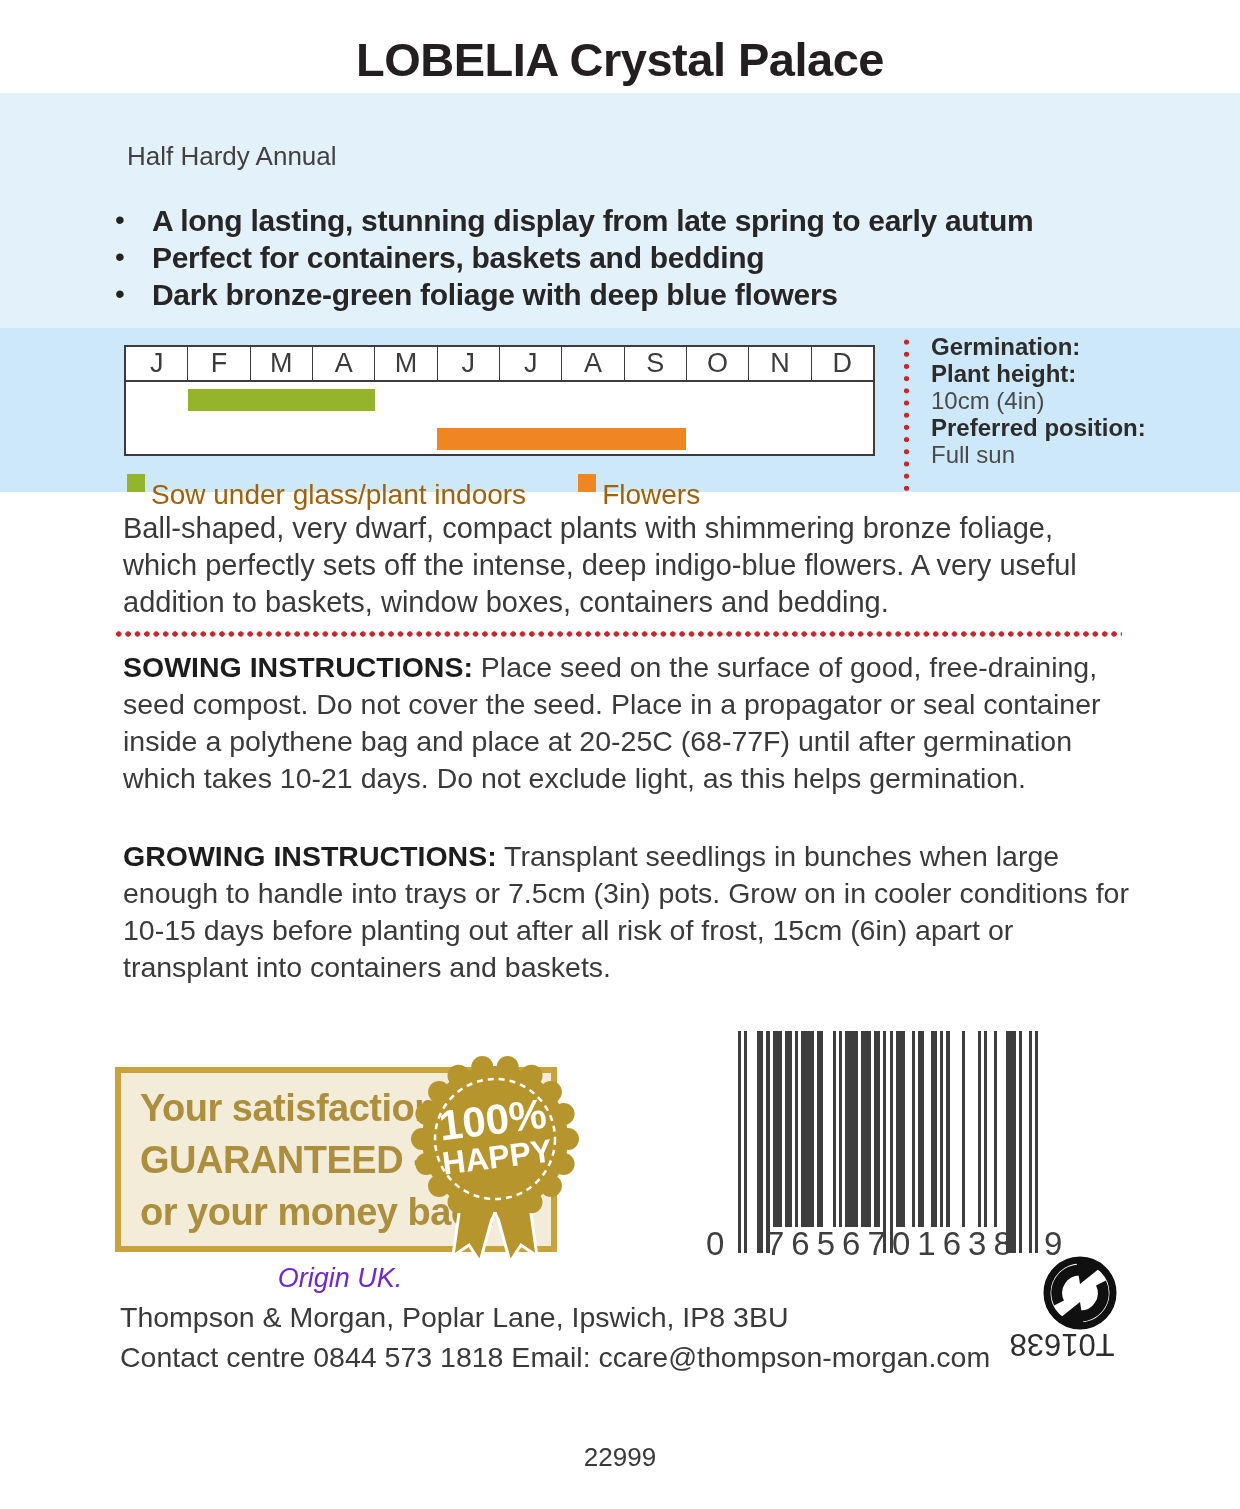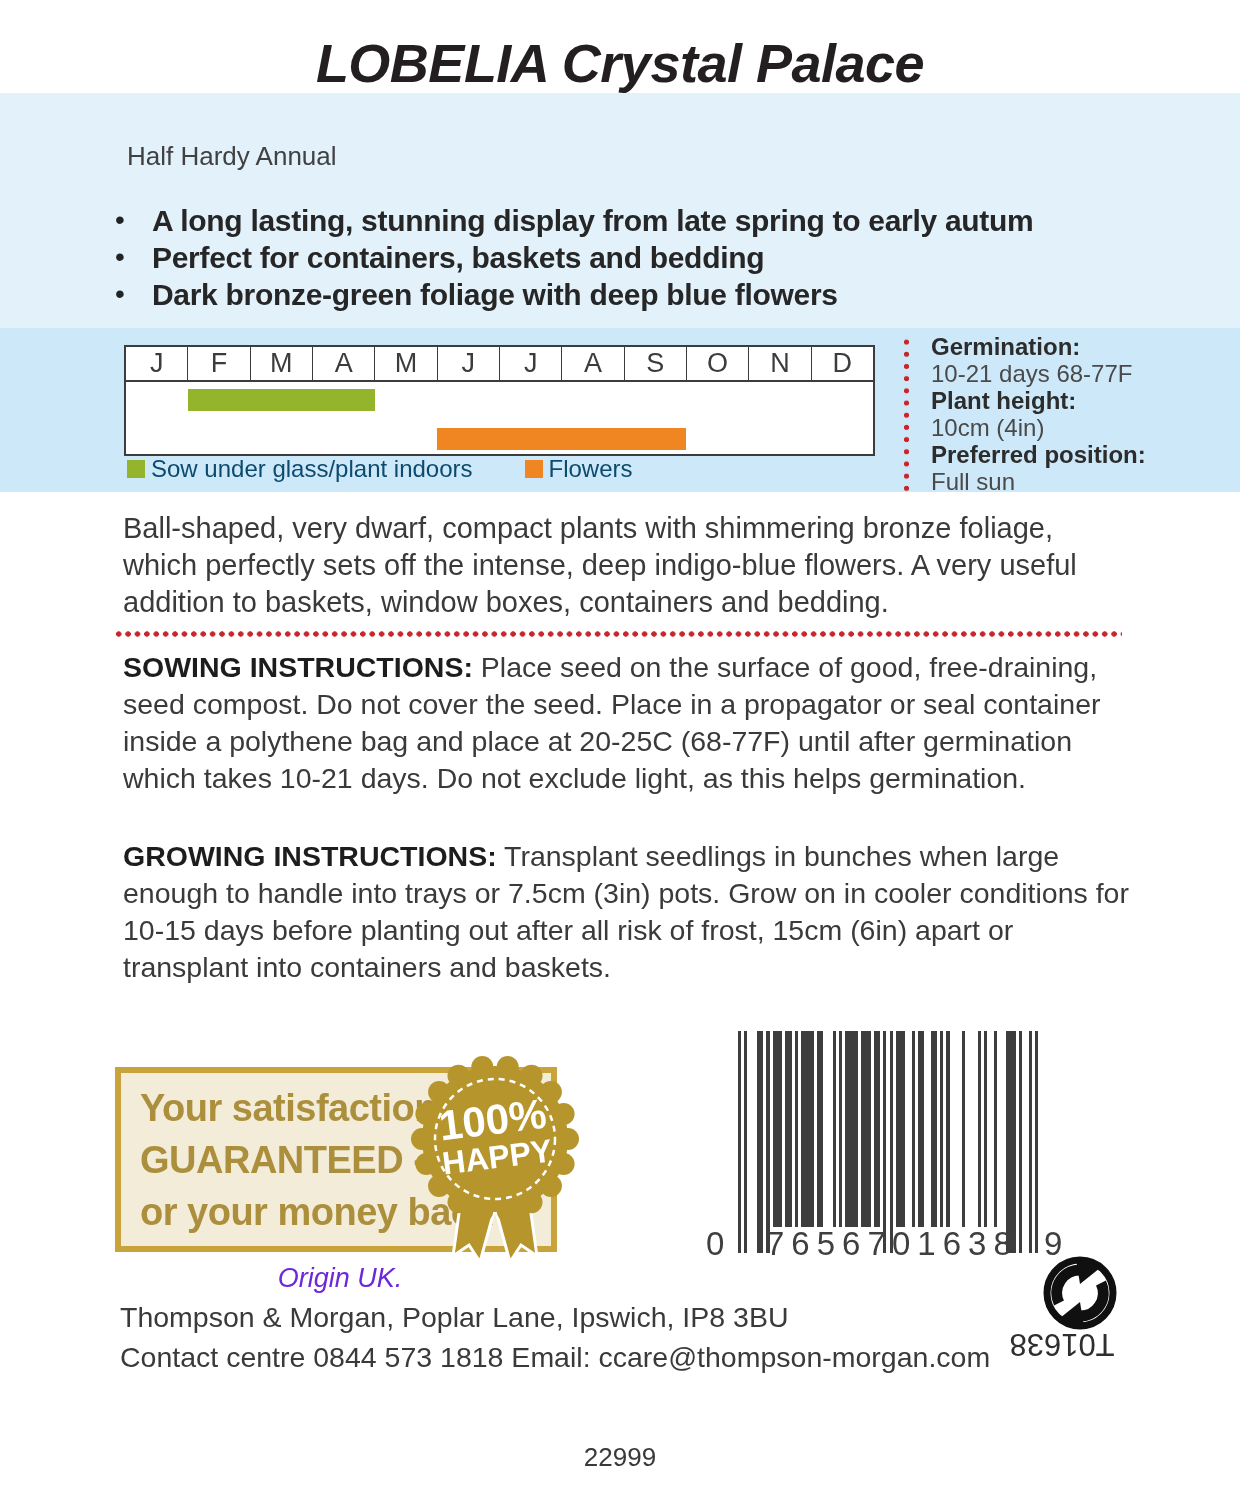--- a/index.html
+++ b/index.html
@@ -4,21 +4,21 @@
 <style>
   html,body { margin:0; padding:0; background:#ffffff; }
   .page {
     position:relative; width:1240px; height:1509px; background:#ffffff;
     font-family:"Liberation Sans", sans-serif; color:#3a3a3a; overflow:hidden;
   }
   .abs { position:absolute; }
 
   .title {
     top:32px; left:0; width:1240px; text-align:center;
-    font-size:54px; font-weight:bold; color:#231f20; letter-spacing:-0.5px;font-style:italic;
+    font-size:47px; font-weight:bold; color:#231f20; letter-spacing:-0.5px;
   }
 
   .band-top    { top:93px;  left:0; width:1240px; height:235px; background:#e3f1fb; }
   .band-chart  { top:328px; left:0; width:1240px; height:164px; background:#cde8f8; }
 
   .plant-type { top:141px; left:127px; font-size:26px; color:#414141; }
 
   .bullets { top:203px; left:115px; width:1040px; }
   .bullet-row { display:flex; align-items:flex-start; height:37px; }
   .bullet-dot { width:37px; font-size:28px; line-height:34px; color:#232323; }
@@ -30,21 +30,21 @@
     flex:1 1 0; display:flex; align-items:center; justify-content:center;
     font-size:27px; color:#3c3c3c; border-right:1.5px solid #3c3c3c;
   }
   .cal-cell:last-child { border-right:none; }
   .cal-body { position:relative; height:72px; background:#ffffff; }
   .cal-bar { position:absolute; height:22px; }
 
   .legend { top:455px; left:127px; display:flex; align-items:center; }
   .legend-item { display:flex; align-items:center; margin-right:52px; }
   .legend-swatch { width:18px; height:18px; margin-right:6px; }
-  .legend-label { font-size:24px; color:#0c4a6e; }
+  .legend-label { font-size:28px; color:#a16207;margin-top:24px; }
 
   .vdots {
     top:336px; left:903px; width:7px; height:158px;
     background-image:radial-gradient(circle at 50% 50%, #c9252b 2.3px, rgba(0,0,0,0) 2.9px);
     background-size:7px 12.2px;
   }
 
   .info { top:333px; left:931px; width:300px; }
   .info-label { font-size:24px; font-weight:bold; color:#2c2c2c; line-height:27px; }
   .info-value { font-size:24px; color:#4a4a4a; line-height:27px; }
@@ -150,21 +150,20 @@
       <div class="legend-item">
         <span class="legend-swatch" style="background: rgb(240, 134, 33);"></span>
         <span class="legend-label">Flowers</span>
       </div>
     </div>
 
   <div class="abs vdots"></div>
 
   <div class="abs info">
       <div class="info-label">Germination:</div>
-      <div class="info-value">10-21 days 68-77F</div>
       <div class="info-label">Plant height:</div>
       <div class="info-value">10cm (4in)</div>
       <div class="info-label">Preferred position:</div>
       <div class="info-value">Full sun</div>
     </div>
 
   <div class="abs description">Ball-shaped, very dwarf, compact plants with shimmering bronze foliage, which perfectly sets off the intense, deep indigo-blue flowers. A very useful addition to baskets, window boxes, containers and bedding.</div>
 
   <div class="abs hdots"></div>
 

